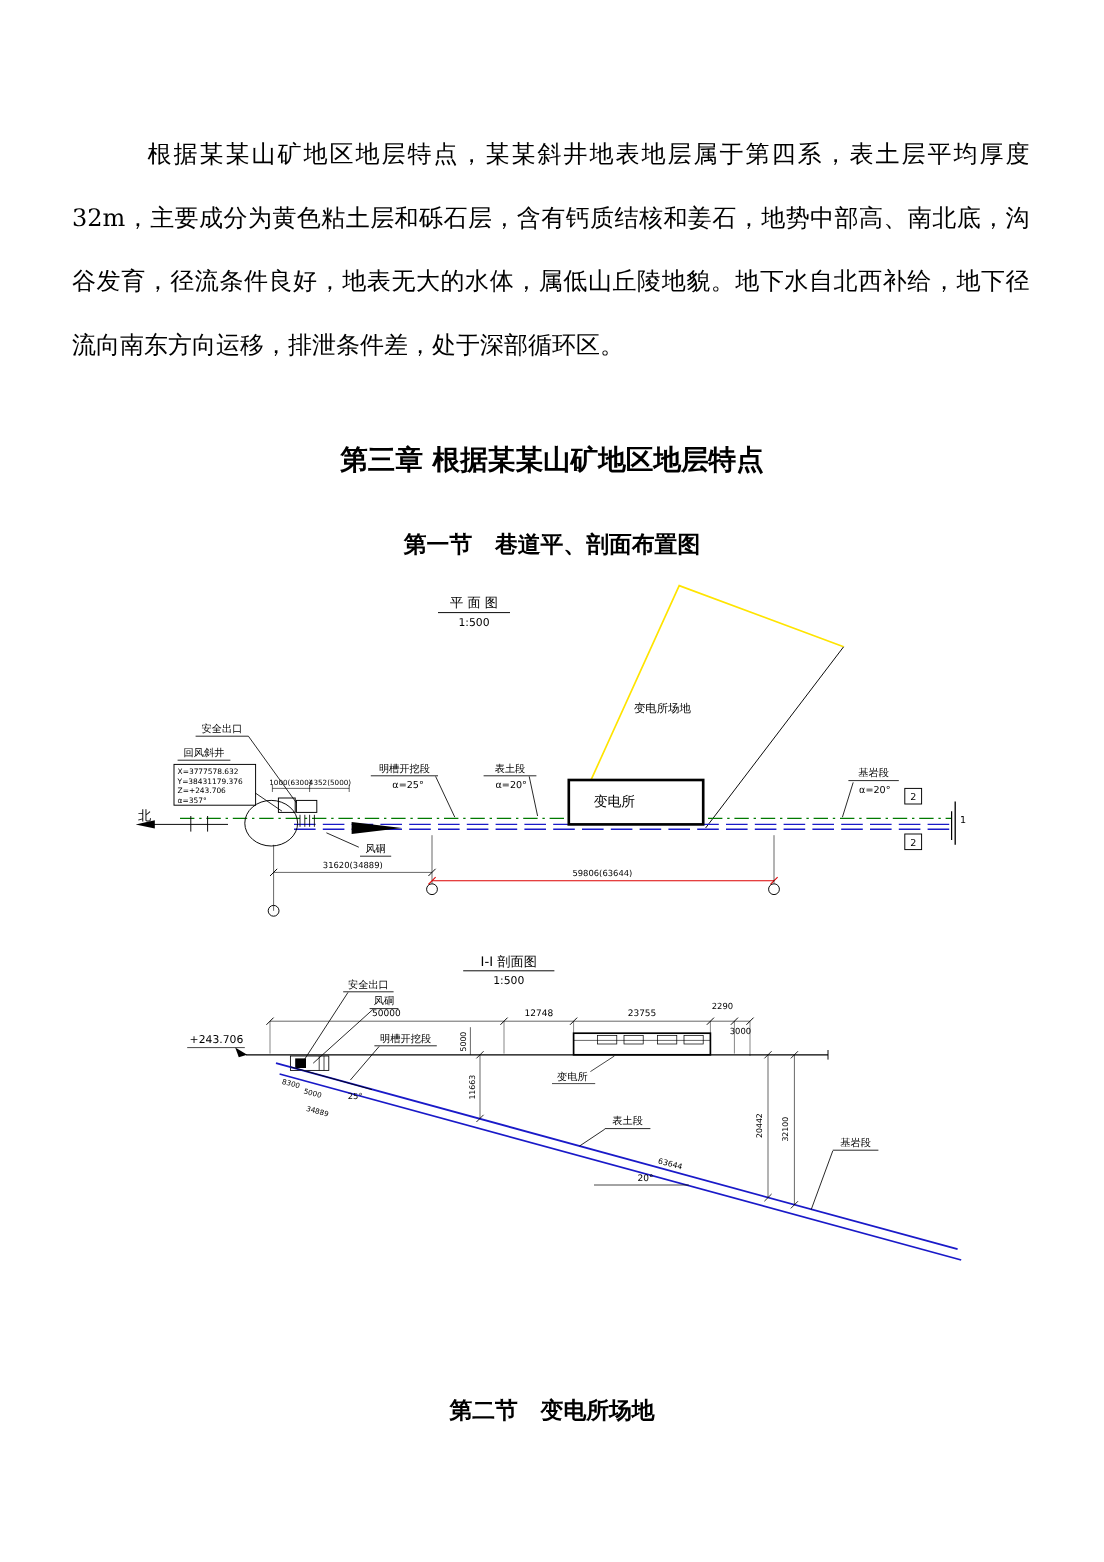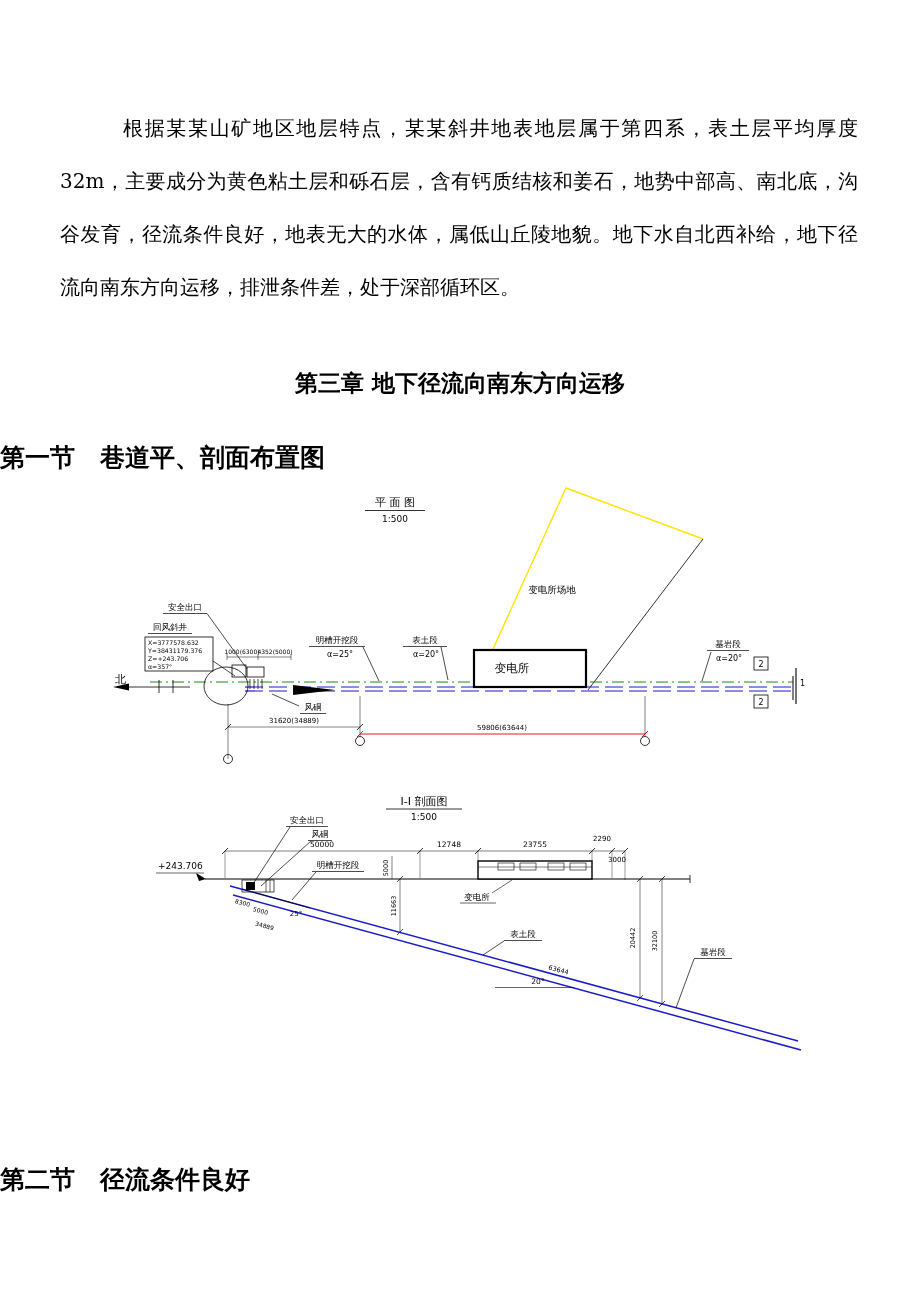--- a/index.html
+++ b/index.html
@@ -10,35 +10,35 @@
   }
   .para {
     position:absolute; left:60px; top:102px; width:798px;
     font-size:20px; line-height:53px; text-align:justify; text-indent:63px;
   }
   .chapter {
     position:absolute; left:0; top:368px; width:100%; text-align:center;
     font-size:23px; font-weight:bold; font-family:"DejaVu Sans", sans-serif;
   }
   .section {
-    position:absolute; left:0; width:100%; font-size:25px;
+    position:absolute; left:0; width:100%; text-align:center; font-size:19px;
     font-family:"DejaVu Serif", serif;
   }
   #section1 { top:441px; }
   #section2 { top:1163px; }
   .plan-svg    { position:absolute; left:95px;  top:476px; }
   .profile-svg { position:absolute; left:130px; top:788px; }
   svg text { font-family:"DejaVu Sans", sans-serif; fill:#000; }
 </style>
 </head>
 <body>
 
 <p class="para">根据某某山矿地区地层特点，某某斜井地表地层属于第四系，表土层平均厚度32m，主要成分为黄色粘土层和砾石层，含有钙质结核和姜石，地势中部高、南北底，沟谷发育，径流条件良好，地表无大的水体，属低山丘陵地貌。地下水自北西补给，地下径流向南东方向运移，排泄条件差，处于深部循环区。</p>
 
-<h1 class="chapter">第三章 地下径流向南东方向运移</h1>
+<h1 class="chapter">第三章 根据某某山矿地区地层特点</h1>
 <h2 class="section" id="section1">第一节　巷道平、剖面布置图</h2>
 
 <svg class="plan-svg" width="710" height="310" viewBox="0 0 710 310">
 
   <g>
     <text x="300" y="30" text-anchor="middle" font-size="11">平 面 图</text>
     <line x1="270" y1="34.5" x2="330" y2="34.5" stroke="#000" stroke-width="0.8"></line>
     <text x="300" y="46" text-anchor="middle" font-size="9">1:500</text>
   </g>
 
@@ -285,13 +285,13 @@
     <line x1="564" y1="171" x2="546" y2="220" stroke="#000" stroke-width="0.7"></line>
   </g>
 
   <g>
     <text x="428" y="184" transform="rotate(15 428 184)" text-anchor="middle" font-size="6.5">63644</text>
     <line x1="365" y1="199.5" x2="444" y2="199.5" stroke="#000" stroke-width="0.6"></line>
     <text x="408" y="196" text-anchor="middle" font-size="7.5">20°</text>
   </g>
 </svg>
 
-<h2 class="section" id="section2">第二节　径流条件良好</h2>
+<h2 class="section" id="section2">第二节　变电所场地</h2>
 
 </body></html>

